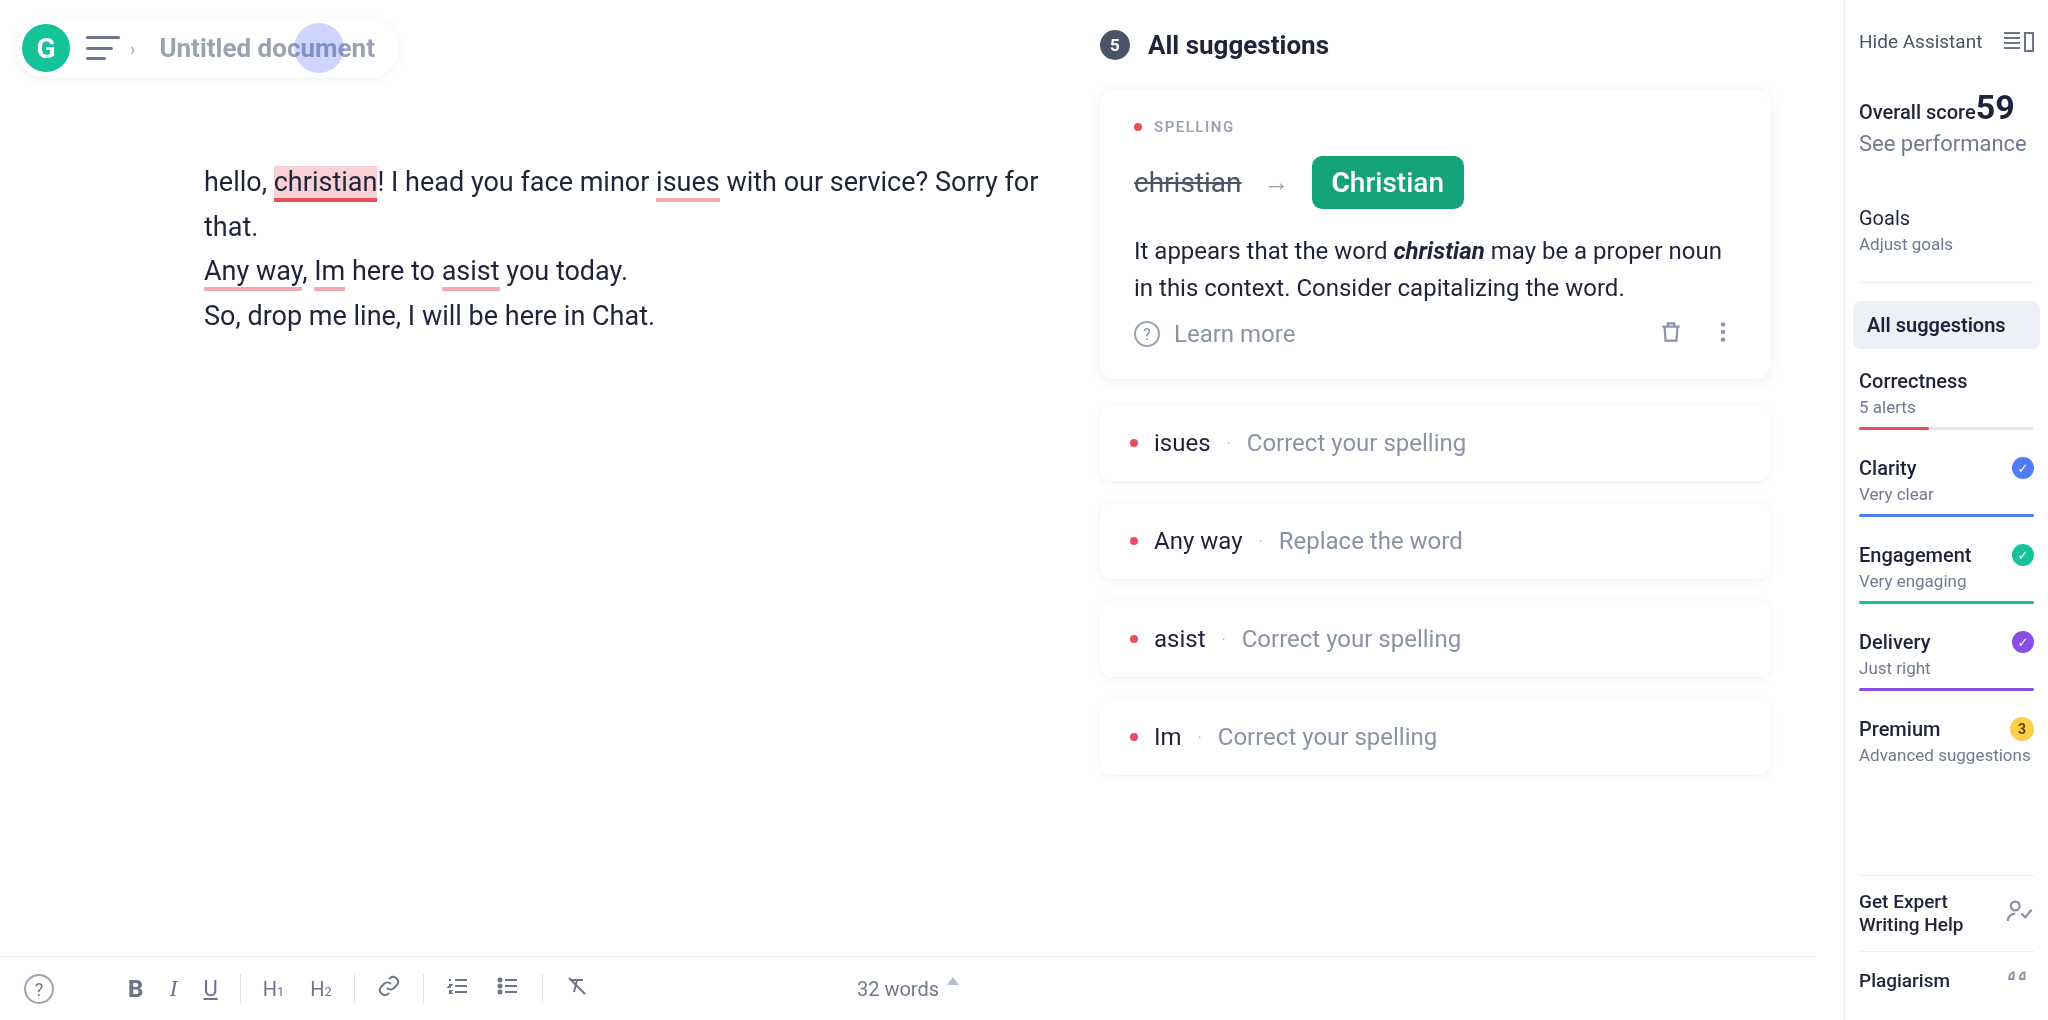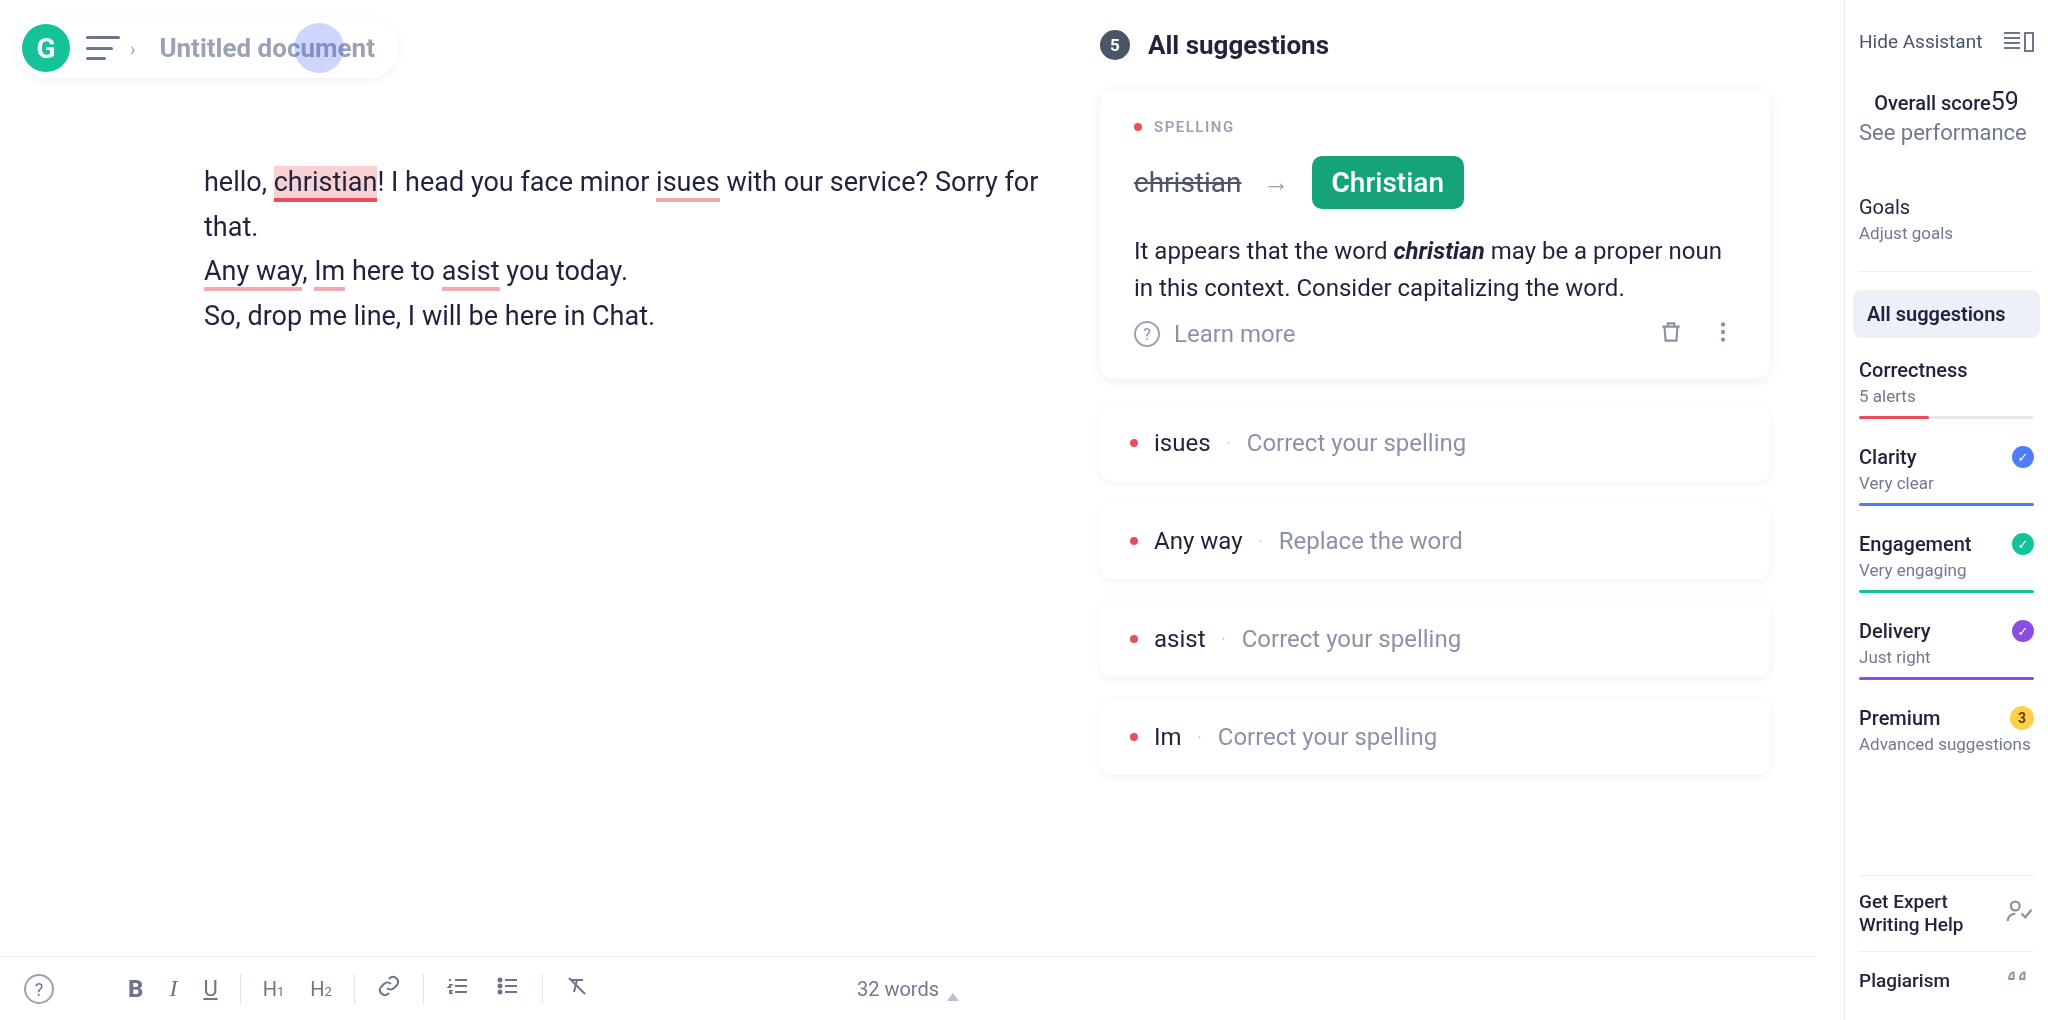--- a/index.html
+++ b/index.html
@@ -120,23 +120,23 @@
     padding: 30px 14px 10px 14px;
     display:flex;flex-direction:column;
   }
   .hide-row{display:flex;align-items:center;justify-content:space-between;margin-bottom:34px}
   .hide-label{font-size:19px;color:#4a5568}
   .panel-icon{display:flex;gap:4px}
   .panel-icon .lines{display:flex;flex-direction:column;gap:3px}
   .panel-icon .lines span{width:16px;height:2px;background:#6c7589}
   .panel-icon .bar{width:10px;height:20px;border:2px solid #6c7589}
 
-  .score-row{display:flex;align-items:baseline;justify-content:center;margin-bottom:4px}
+  .score-row{display:flex;align-items:baseline;justify-content:flex-start;margin-bottom:4px}
   .score-label{font-size:20px;color:#1f243c;font-weight:500}
-  .score-val{font-size:25px;font-weight:400}
+  .score-val{font-size:34px;font-weight:700}
   .sub{font-size:22px;color:#707a8e;margin-bottom:28px}
 
   .side-sec{margin-bottom:22px}
   .side-sec .t{font-size:20px;color:#1f243c;font-weight:400}
   .side-sec .s{font-size:17px;color:#707a8e;margin-top:4px}
 
   .sep{height:1px;background:#eceef3;margin:6px 0 18px}
 
   .pill-active{
     background:#edf0f7;border-radius:8px;padding:12px 14px;font-size:20px;font-weight:600;
@@ -171,21 +171,21 @@
     border-top:1px solid #eceef3;background:#fff;
   }
   .tb-group{display:flex;align-items:center;gap:26px}
   .tb-sep{width:1px;height:30px;background:#e0e4ec;margin:0 22px}
   .tb-btn{color:#6c7589;font-size:22px;cursor:pointer}
   .tb-btn.bold{font-weight:800;font-size:24px}
   .tb-btn.italic{font-style:italic;font-family:Georgia,serif;font-size:24px}
   .tb-btn.under{text-decoration:underline;font-size:22px}
   .tb-h{font-size:20px}
   .tb-h sub{font-size:13px;vertical-align:baseline}
-  .wordcount{position:absolute;left:50%;transform:translateX(-50%);color:#707a8e;font-size:20px;display:flex;align-items:flex-end;gap:8px}
+  .wordcount{position:absolute;left:50%;transform:translateX(-50%);color:#707a8e;font-size:20px;display:flex;align-items:flex-start;gap:8px}
   .tri-up{width:0;height:0;border-left:6px solid transparent;border-right:6px solid transparent;border-bottom:8px solid #b7bfcd}
 
   .help-corner{position:absolute;left:24px;bottom:16px;width:30px;height:30px;border:2px solid #9aa3b2;border-radius:50%;display:flex;align-items:center;justify-content:center;color:#6c7589;font-size:18px}
 </style>
 </head>
 <body>
 
 <div class="topbar-left">
   <div class="logo"></div>
   <div class="hamburger">

